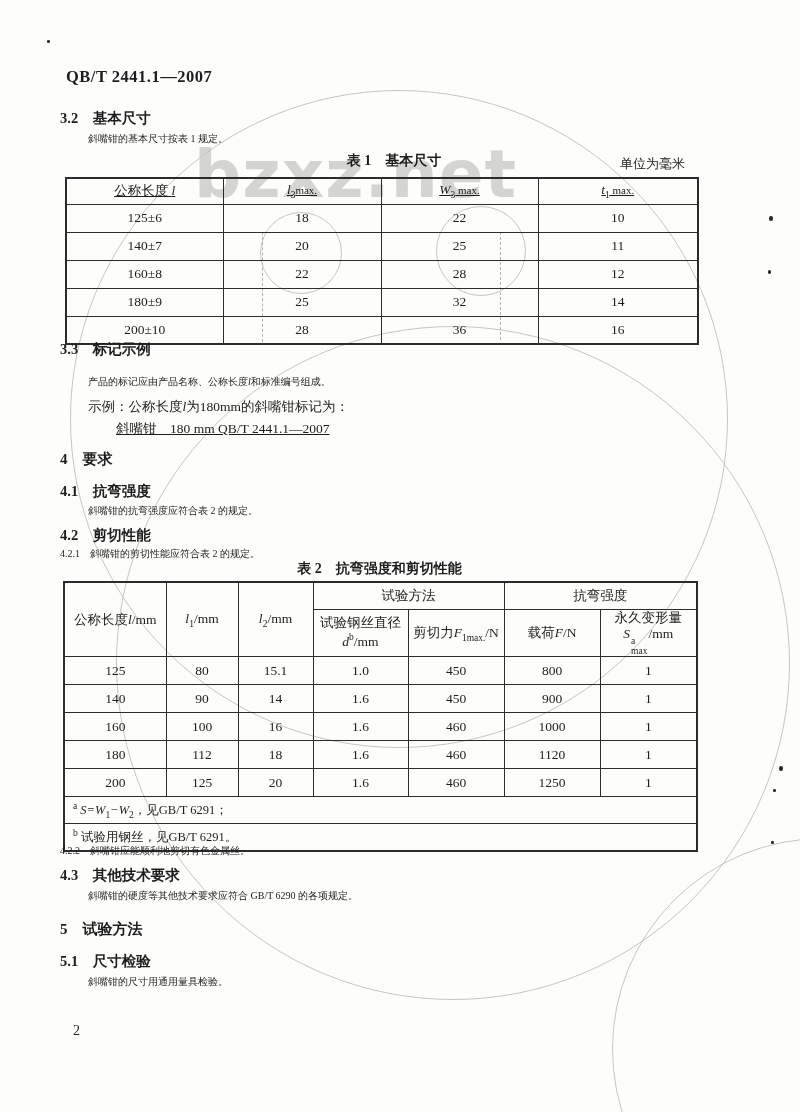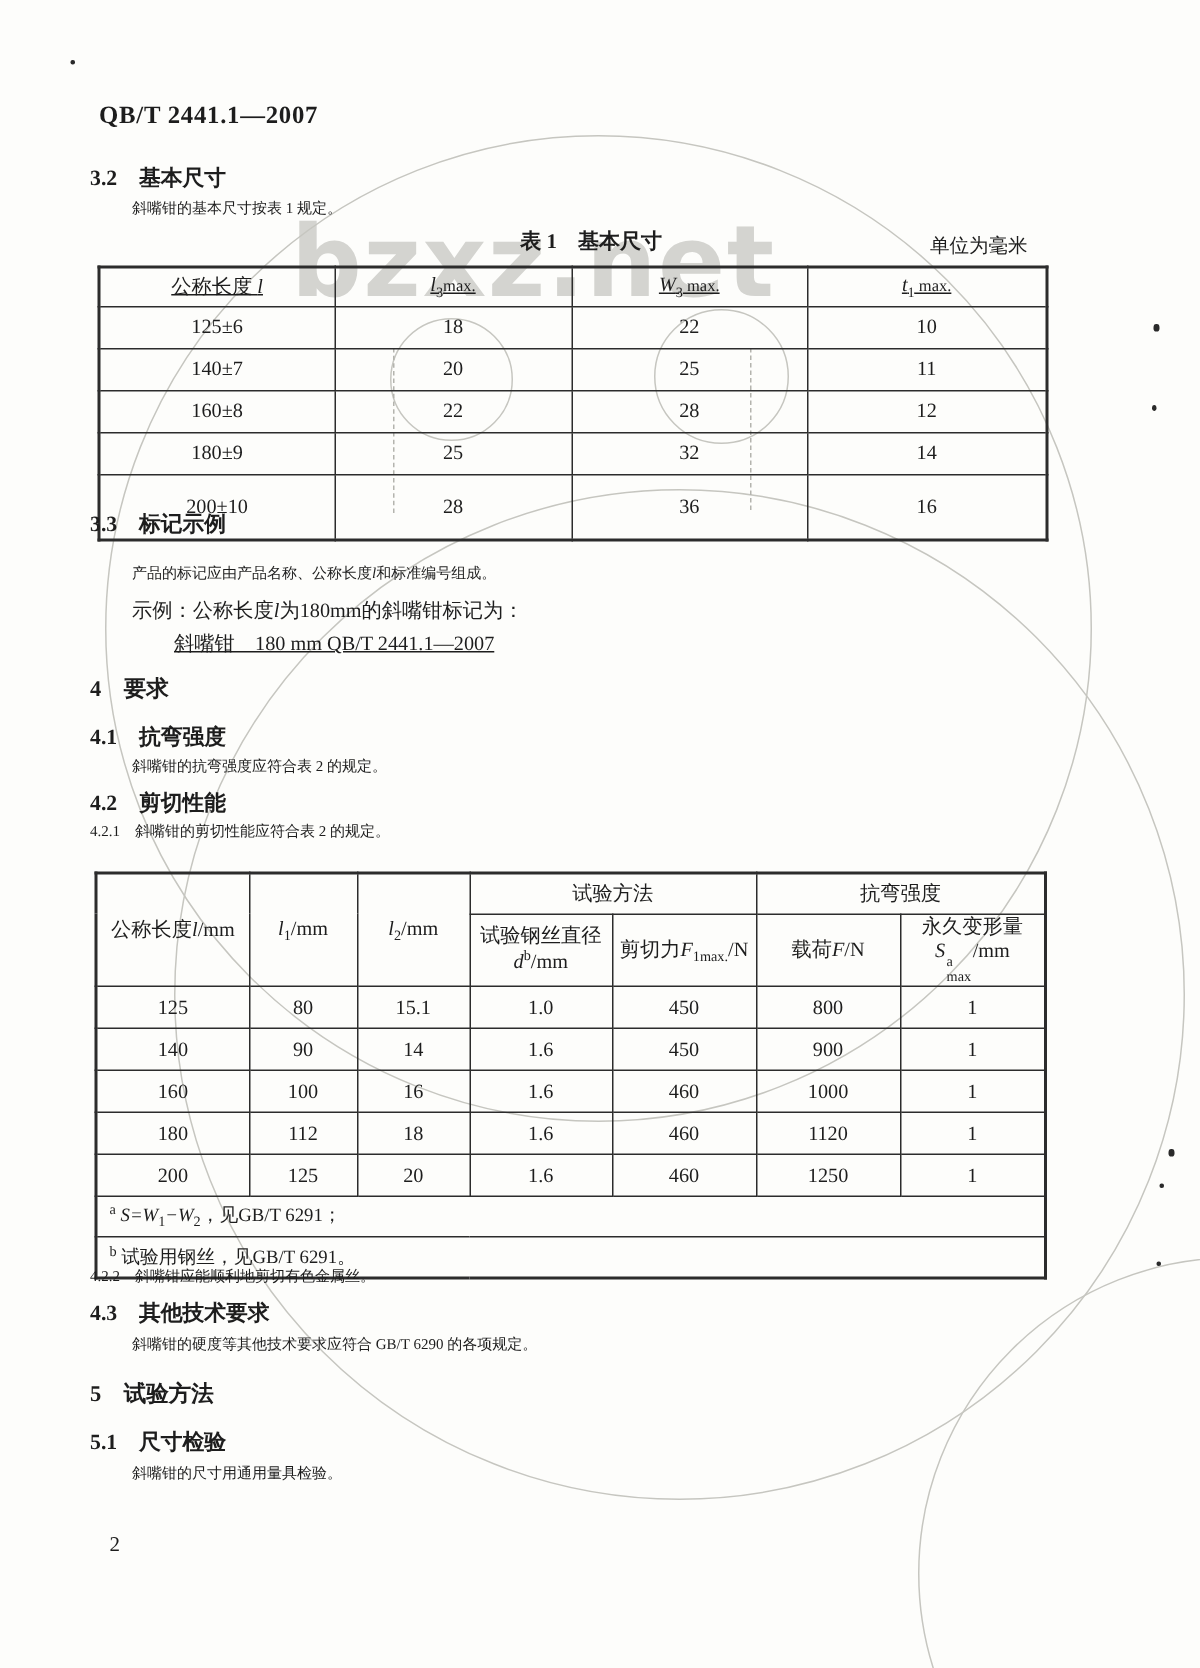--- a/index.html
+++ b/index.html
@@ -100,40 +100,41 @@
           <td>22</td>
           <td>28</td>
           <td>12</td>
       </tr>
       <tr style="height:28px;">
         <td>180±9</td>
           <td>25</td>
           <td>32</td>
           <td>14</td>
       </tr>
-      <tr style="height:44px;">
+      <tr style="height:28px;">
         <td>200±10</td>
           <td>28</td>
           <td>36</td>
           <td>16</td>
       </tr>
     </tbody>
   </table>
 
   <div class="abs content sec-title" style="left:60px;top:340px;">3.3　标记示例</div>
   <div class="abs content body-text" style="left:88px;top:375px;"><span>产品的标记应由产品名称、公称长度</span><i>l</i><span>和标准编号组成。</span></div>
   <div class="abs content small-text" style="left:88px;top:398px;"><span>示例：公称长度</span><i>l</i><span>为180mm的斜嘴钳标记为：</span></div>
   <div class="abs content small-text" style="left:116px;top:420px;text-decoration:underline;">斜嘴钳　180 mm QB/T 2441.1—2007</div>
 
   <div class="abs content chapter" style="left:60px;top:450px;">4　要求</div>
   <div class="abs content sec-title" style="left:60px;top:482px;">4.1　抗弯强度</div>
   <div class="abs content body-text" style="left:88px;top:504px;">斜嘴钳的抗弯强度应符合表 2 的规定。</div>
   <div class="abs content sec-title" style="left:60px;top:526px;">4.2　剪切性能</div>
   <div class="abs content body-text" style="left:60px;top:547px;">4.2.1　斜嘴钳的剪切性能应符合表 2 的规定。</div>
 
+  <div class="abs content caption" style="left:63px;top:560px;width:633px;">表 2　抗弯强度和剪切性能</div>
 
   <table class="abs std content" style="left:63px;top:581px;width:633px;">
     <colgroup>
         <col style="width:102px">
         <col style="width:72px">
         <col style="width:75px">
         <col style="width:95px">
         <col style="width:96px">
         <col style="width:96px">
         <col style="width:97px">

